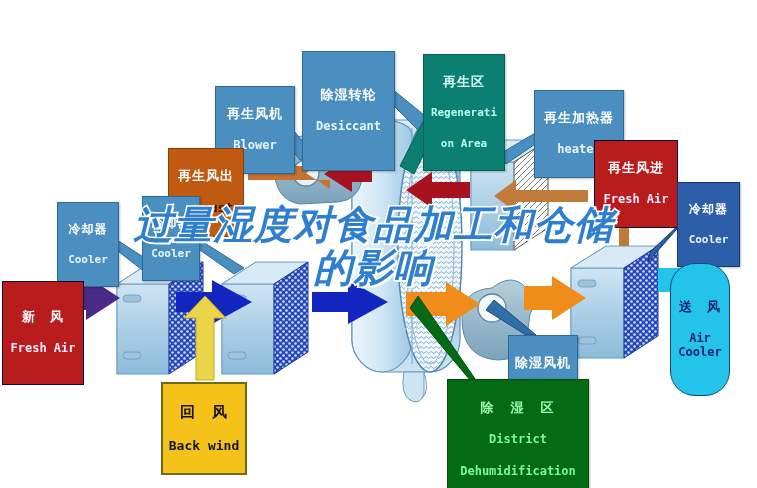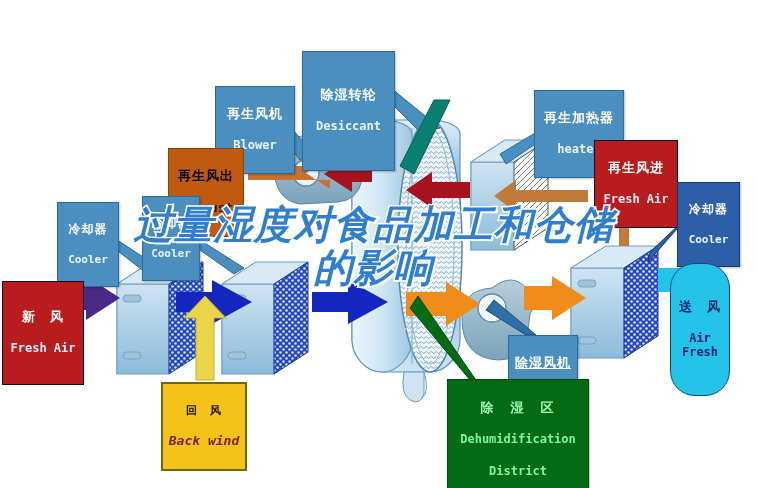--- a/index.html
+++ b/index.html
@@ -74,31 +74,31 @@
   }
   .cal-purple .cn{color:#ffffff;}
   .cal-purple .en{color:#f0eaff;}
 
   
   .cal-orange{
     background:#c05a10;
     border:1px solid #8a3f06;
     color:#ffffff;
   }
-  .cal-orange .cn{color:#000000;}
+  .cal-orange .cn{color:#ffffff;}
   .cal-orange .en{color:#3a1400;}
 
   
   .cal-gold{
     background:#f5c21a;
     border:2px solid #6f6a12;
     color:#1a1500;
   }
   .cal-gold .cn{color:#141000;}
-  .cal-gold .en{color:#7f1d1d;font-style:italic;}
+  .cal-gold .en{color:#0f172a;}
 
   
   .cal-cyan{
     background:#23c3ea;
     border:1px solid #0b4c7a;
     color:#0a2b6b;
   }
   .cal-cyan .cn{color:#08246b;}
   .cal-cyan .en{color:#08246b;}
 
@@ -331,20 +331,25 @@
   <div class="label cal-blue" style="left:302px;top:51px;width:93px;padding:18px 0;">
     <span class="cn" style="font-size:13px;">除湿转轮</span>
     <span class="en" style="font-size:12px;">Desiccant</span>
   </div>
 
   <div class="label cal-blue" style="left:215px;top:86px;width:80px;padding:2px 10px;">
     <span class="cn" style="font-size:13px;">再生风机</span>
     <span class="en" style="font-size:12px;">Blower</span>
   </div>
 
+  <div class="label cal-teal" style="left:423px;top:54px;width:82px;padding:2px 0;">
+    <span class="cn" style="font-size:13px;">再生区</span>
+    <span class="en" style="font-size:11px;">Regenerati</span>
+    <span class="en" style="font-size:11px;">on Area</span>
+  </div>
 
   <div class="label cal-blue" style="left:534px;top:90px;width:90px;padding:2px 0;">
     <span class="cn" style="font-size:13px;">再生加热器</span>
     <span class="en" style="font-size:12px;">heater</span>
   </div>
 
   <div class="label cal-purple" style="left:594px;top:140px;width:84px;padding:2px 0;">
     <span class="cn" style="font-size:13px;">再生风进</span>
     <span class="en" style="font-size:12px;">Fresh Air</span>
   </div>
@@ -369,36 +374,36 @@
     <span class="en" style="font-size:11px;">Cooler</span>
   </div>
 
   <div class="label cal-purple" style="left:2px;top:281px;width:82px;padding:10px 0;">
     <span class="cn" style="font-size:13px;">新　风</span>
     <span class="en" style="font-size:12px;">Fresh Air</span>
   </div>
 
   <div class="label cal-cyan" style="left:670px;top:263px;width:60px;padding:18px 0;border-radius:25px;">
     <span class="cn" style="font-size:13px;">送　风</span>
-    <span class="en" style="font-size:12px;">Air Fresh</span>
+    <span class="en" style="font-size:12px;">Air Cooler</span>
   </div>
 
   <div class="label cal-blue" style="left:508px;top:335px;width:70px;padding:2px 0;">
-    <span class="cn" style="font-size:13px;text-decoration:underline;">除湿风机</span>
+    <span class="cn" style="font-size:13px;">除湿风机</span>
     <span class="en" style="font-size:12px;">Blower</span>
   </div>
 
   <div class="label cal-green" style="left:447px;top:379px;width:142px;padding:3px 0;">
     <span class="cn" style="font-size:13px;letter-spacing:2px;">除　湿　区</span>
+    <span class="en" style="font-size:12px;">District</span>
     <span class="en" style="font-size:12px;">Dehumidification</span>
-    <span class="en" style="font-size:12px;">District</span>
   </div>
 
   <div class="label cal-gold" style="left:161px;top:382px;width:86px;padding:2px 0;">
-    <span class="cn" style="font-size:11px;">回　风</span>
+    <span class="cn" style="font-size:15px;">回　风</span>
     <span class="en" style="font-size:13px;">Back wind</span>
   </div>
 
   <div id="headline">
     <span class="hl">过量湿度对食品加工和仓储</span>
     <span class="hl">的影响</span>
   </div>
 
 </div>
 

